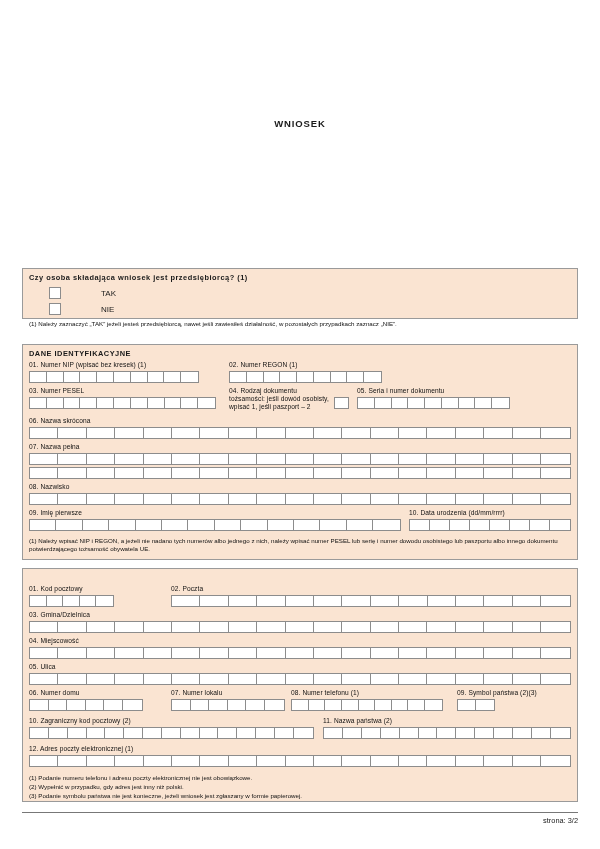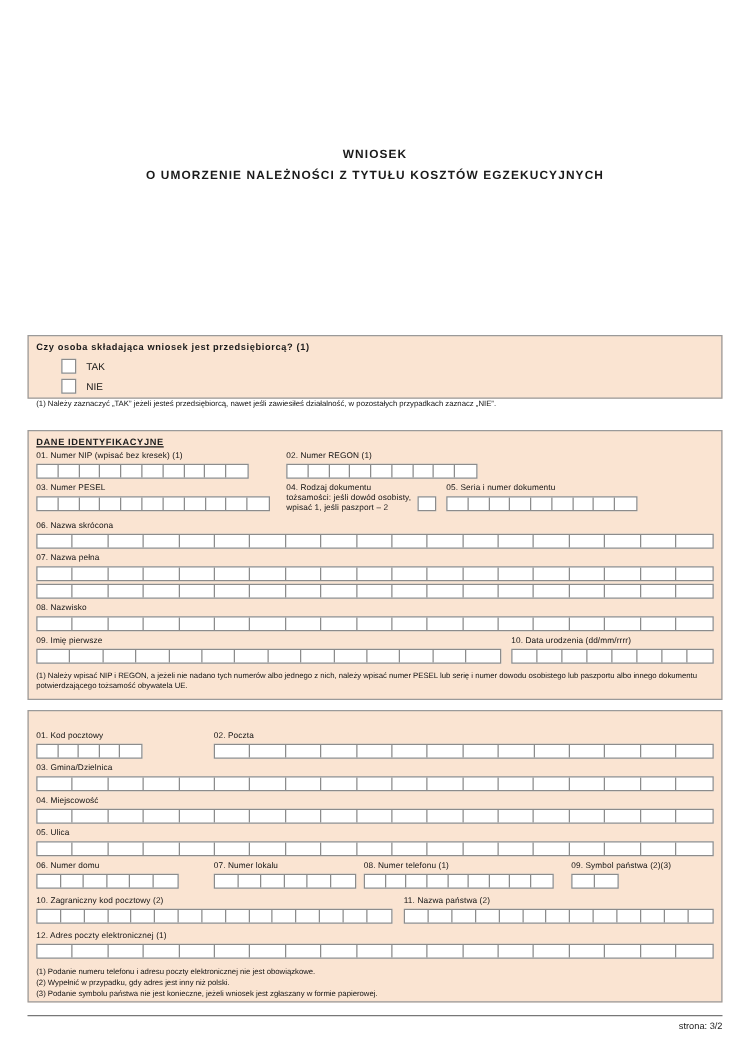--- a/index.html
+++ b/index.html
@@ -121,20 +121,21 @@
     position: absolute;
     width: 12px;
     height: 12px;
     background: #fff;
     border: 1px solid #8c8c8c;
     box-sizing: border-box;
   }
   .chklabel {
     position: absolute;
     font-size: 8px;
+    margin-left: 32px;
   }
   .footer {
     position: absolute;
     right: 22px;
     bottom: 24px;
     font-size: 7.4px;
   }
   .foot-rule {
     position: absolute;
     left: 22px;
@@ -144,34 +145,33 @@
   }
 </style>
 </head>
 <body>
 
 <div class="page">
 
 
   <div class="title-block">
     <div class="title-1">WNIOSEK</div>
-    <div class="title-2">O  UMORZENIE  NALEŻNOŚCI  Z  TYTUŁU  KOSZTÓW  EGZEKUCYJNYCH</div>
   </div>
 
 
   <div class="sect" style="top:268px; height:51px;">
     <div class="sect-title">Czy osoba składająca wniosek jest przedsiębiorcą? (1)</div>
     <div class="chkbox" style="left:26px; top:18px;"></div>
     <div class="chklabel" style="left:46px; top:20px;">TAK</div>
     <div class="chkbox" style="left:26px; top:34px;"></div>
     <div class="chklabel" style="left:46px; top:36px;">NIE</div>
     <div class="note" style="left:6px; top:51px; width:544px;">(1) Należy zaznaczyć „TAK” jeżeli jesteś przedsiębiorcą, nawet jeśli zawiesiłeś działalność, w pozostałych przypadkach zaznacz „NIE”.</div>
   </div>
 
-  <div class="sect" style="top:344px; height:216px;text-decoration:underline;">
+  <div class="sect" style="top:344px; height:216px;">
     <div class="sect-title">DANE  IDENTYFIKACYJNE</div>
 
     <div class="fl" style="left:6px; top:16px;">01. Numer NIP (wpisać bez kresek) (1)</div>
     <div class="comb" style="left:6px; top:26px; width:170px;">
       <i style="width:10%"></i>
         <i style="width:10%"></i>
         <i style="width:10%"></i>
         <i style="width:10%"></i>
         <i style="width:10%"></i>
       <i style="width:10%"></i>

